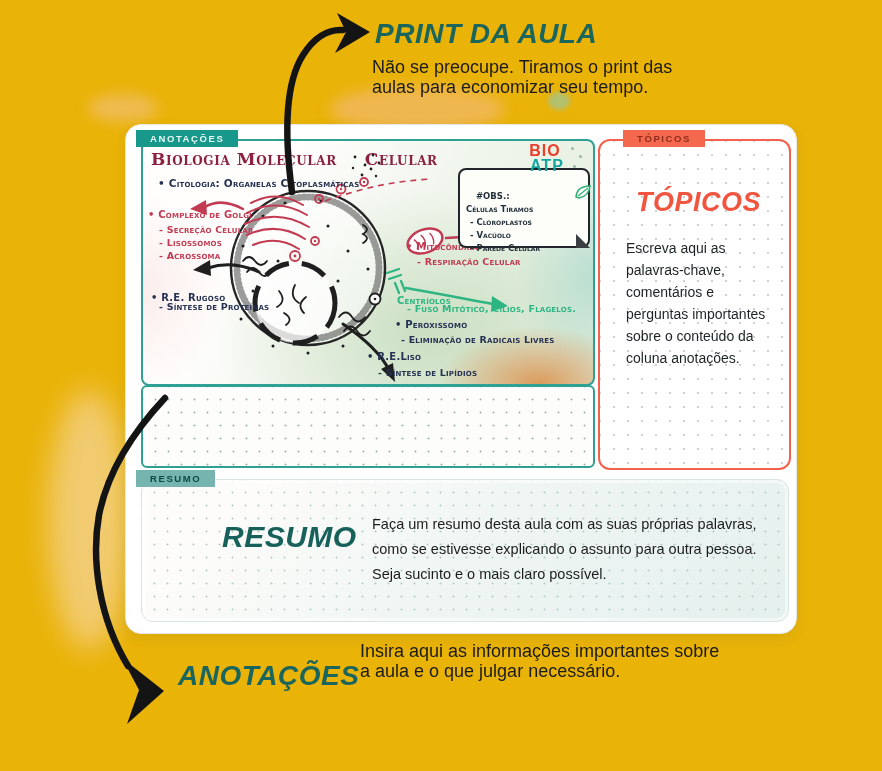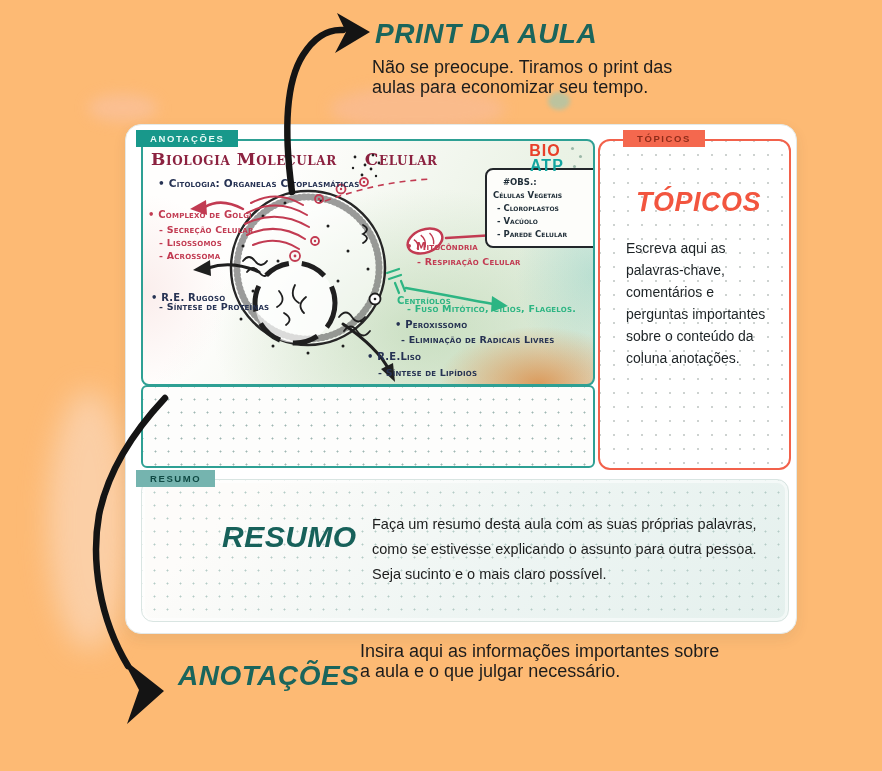--- a/index.html
+++ b/index.html
@@ -1,16 +1,16 @@
 <!DOCTYPE html>
 <html><head>
 <meta charset="utf-8">
 <style>
   html,body{margin:0;padding:0;background:#fff;}
-  .stage{position:relative;width:882px;height:771px;background:#fdba74;overflow:hidden;
+  .stage{position:relative;width:882px;height:771px;background:#eab308;overflow:hidden;
          font-family:"Liberation Sans",sans-serif;}
   .blob{position:absolute;border-radius:50%;filter:blur(7px);}
   
   .callout-title{position:absolute;font-style:italic;font-weight:bold;font-size:28px;
                  letter-spacing:.5px;color:#1a655c;white-space:nowrap;}
   .callout-text{position:absolute;font-size:18px;line-height:20px;color:#1c1c1c;}
   
   .card{position:absolute;left:125px;top:124px;width:670px;height:508px;background:#fff;
         border:1px solid #e4e9e8;border-radius:16px;box-shadow:0 5px 14px rgba(40,60,60,.08);}
   .badge{position:absolute;top:-9px;height:17px;line-height:17px;padding:0 14px;
@@ -29,21 +29,21 @@
                background-image:radial-gradient(circle,#9db6b2 .9px,transparent 1.1px);
                background-size:13px 13px;background-position:6px 6px;}
   .hw{position:absolute;font-family:"DejaVu Sans",sans-serif;font-variant:small-caps;
       font-weight:700;font-size:10px;color:#263253;letter-spacing:.2px;white-space:nowrap;}
   .hw.sub{font-size:9.5px;font-weight:700;}
   .hw.red{color:#c23b52}.hw.green{color:#2db583}
   .lecture-title{position:absolute;left:8px;top:8px;font-family:"DejaVu Serif",serif;
       font-variant:small-caps;font-weight:bold;font-size:17px;color:#8c2240;letter-spacing:.6px;}
   .lecture-title .t2{margin-left:28px;}
   .obs-note{position:absolute;left:315px;top:27px;width:132px;height:80px;background:#fdfdfa;
-            border:2px solid #22262a;border-radius:8px;padding:6px 6px;box-sizing:border-box;z-index:2;margin-left:27px;}
+            border:2px solid #22262a;border-radius:8px;padding:20px 6px;box-sizing:border-box;z-index:2;}
   .obs-note:after{content:"";position:absolute;right:-2px;bottom:-2px;width:0;height:0;
             border-left:14px solid #3a3f42;border-top:14px solid transparent;}
   .obs-line{font-family:"DejaVu Sans",sans-serif;font-variant:small-caps;font-weight:700;
             font-size:8.5px;line-height:13px;color:#22303a;white-space:nowrap;}
   .logo{position:absolute;left:383px;top:2px;text-align:center;z-index:3;line-height:15px;
         font-weight:bold;font-size:16px;letter-spacing:1px;font-family:"Liberation Sans",sans-serif;}
   .logo .bio{color:#e8402a}.logo .atp{color:#12a5a0;margin-left:4px}
   .sparkle{position:absolute;width:3px;height:3px;border-radius:50%;background:#9cb8a8;}
   
   .topics{position:absolute;left:472px;top:14px;width:189px;height:327px;background:#fff;
@@ -209,21 +209,21 @@
       <span class="hw green sub" style="left:264px;top:162px;">- Fuso Mitótico, Cílios, Flagelos.</span>
 
       <span class="hw" style="left:252px;top:178px;">• Peroxissomo</span>
       <span class="hw sub" style="left:258px;top:193px;">- Eliminação de Radicais Livres</span>
 
       <span class="hw" style="left:224px;top:210px;">• R.E.Liso</span>
       <span class="hw sub" style="left:235px;top:226px;">- Síntese de Lipídios</span>
 
       <div class="obs-note">
         <div class="obs-line" style="padding-left:10px;">#OBS.:</div>
-        <div class="obs-line">Células Vegetais</div>
+        <div class="obs-line">Células Tiramos</div>
         <div class="obs-line" style="padding-left:4px;">- Cloroplastos</div>
         <div class="obs-line" style="padding-left:4px;">- Vacúolo</div>
         <div class="obs-line" style="padding-left:4px;">- Parede Celular</div>
         <svg width="18" height="16" viewBox="0 0 18 16" style="position:absolute;right:-4px;top:14px;">
           <path d="M2,13 Q3,2 16,2 Q15,12 5,14 Z" fill="#fff" stroke="#2fae74" stroke-width="1.6"></path>
           <path d="M4,12 Q9,8 14,4" stroke="#2fae74" stroke-width="1.2" fill="none"></path>
         </svg>
       </div>
 
       <div class="logo">

